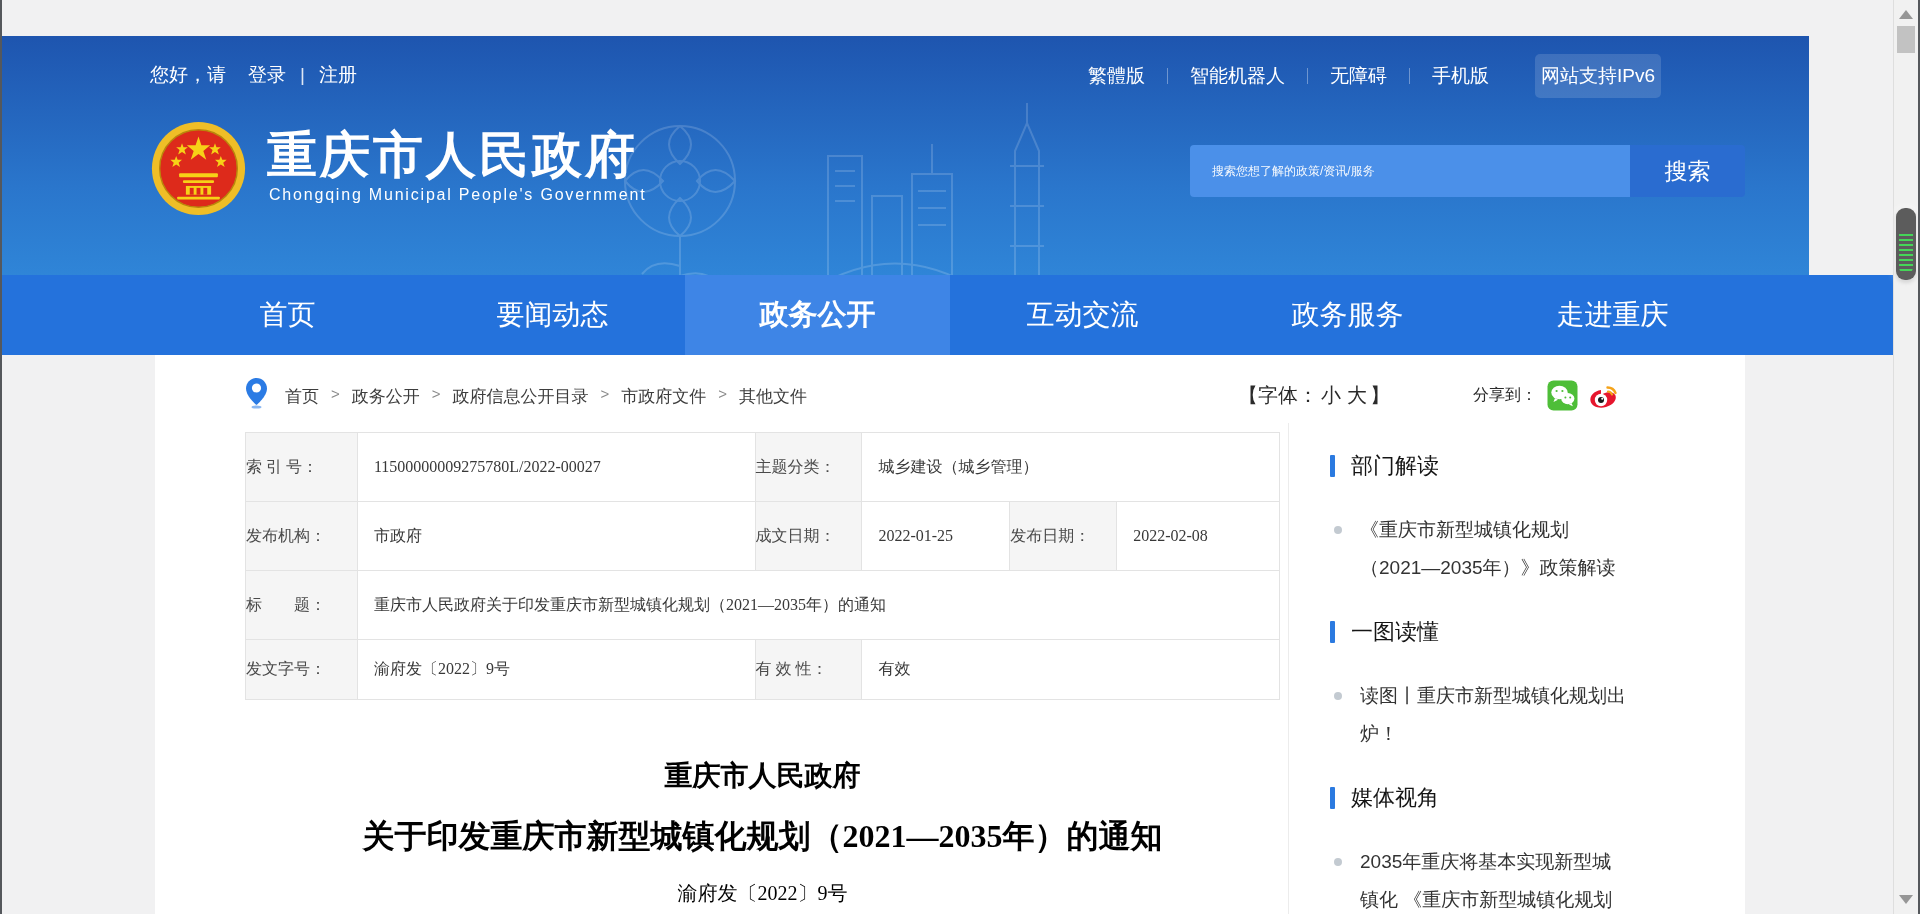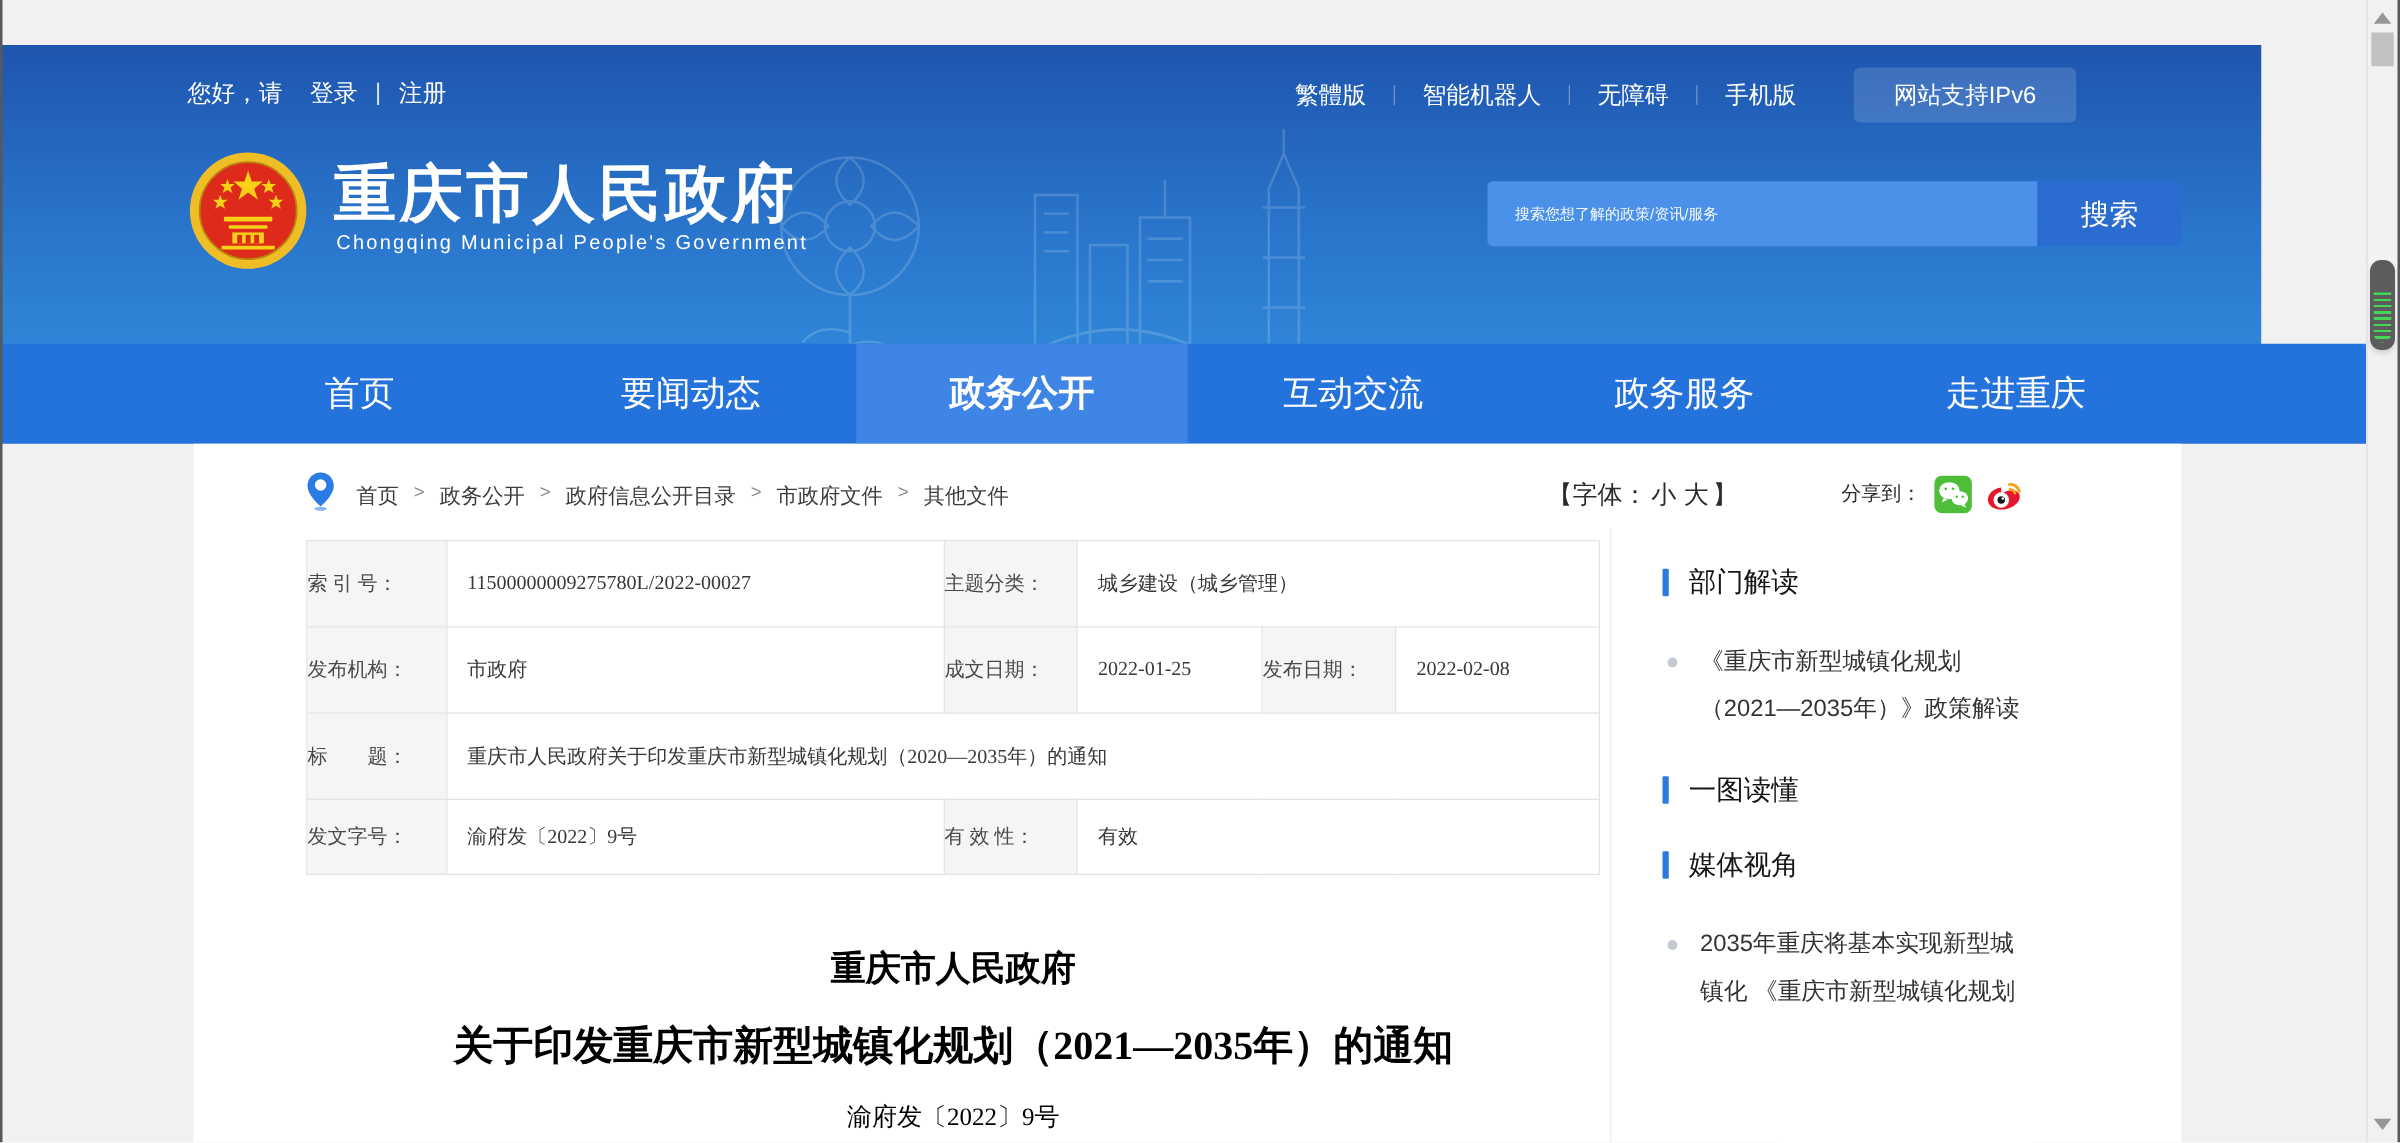--- a/index.html
+++ b/index.html
@@ -17,21 +17,21 @@
             background:linear-gradient(180deg, rgba(255,255,255,0), rgba(255,255,255,.22)); }
   .deco { position:absolute; left:560px; top:50px; opacity:.16; }
 
   .topbar-left { position:absolute; left:150px; top:26px; color:#fff; font-size:19px; display:flex; align-items:center; }
   .topbar-left .greet { margin-right:22px; }
   .topbar-left .sep { margin:0 14px; opacity:.85; }
   .topbar-left a { color:#fff; text-decoration:none; cursor:pointer; }
   .topbar-right { position:absolute; right:148px; top:18px; display:flex; align-items:center; color:#fff; font-size:19px; }
   .topbar-right .tlink { padding:0 22px; cursor:pointer; position:relative; }
   .topbar-right .vsep { width:1px; height:16px; background:rgba(255,255,255,.35); }
-  .ipv6-pill { margin-left:24px; background:rgba(255,255,255,.14); border-radius:5px; padding:9px 32px; cursor:pointer; }
+  .ipv6-pill { margin-left:24px; background:rgba(255,255,255,.14); border-radius:5px; padding:9px 6px; cursor:pointer; }
 
   .emblem { position:absolute; left:150px; top:84px; width:97px; height:97px; cursor:pointer; }
   .site-title { position:absolute; left:267px; top:86px; color:#fff; font-size:50px; font-weight:bold; letter-spacing:3px; }
   .site-sub { position:absolute; left:269px; top:150px; color:#fff; font-size:16px; letter-spacing:1.8px; }
 
   .search-box { position:absolute; left:1190px; top:109px; display:flex; }
   .search-input { width:440px; height:52px; background:#4B90E9; border:none; outline:none;
                   border-radius:4px 0 0 4px; padding:0 22px; font-size:12px; color:#fff;
                   font-family:"Liberation Sans",sans-serif; }
   .search-input::placeholder { color:rgba(255,255,255,.95); opacity:1; }
@@ -244,21 +244,21 @@
     <tr class="r">
       <td class="lbl">发布机构：</td>
       <td class="val">市政府</td>
       <td class="lbl">成文日期：</td>
       <td class="val">2022-01-25</td>
       <td class="lbl">发布日期：</td>
       <td class="val">2022-02-08</td>
     </tr>
     <tr class="r">
       <td class="lbl">标　　题：</td>
-      <td class="val" colspan="5">重庆市人民政府关于印发重庆市新型城镇化规划（2020—2035年）的通知</td>
+      <td class="val" colspan="5">重庆市人民政府关于印发重庆市新型城镇化规划（2021—2035年）的通知</td>
     </tr>
     <tr class="r4">
       <td class="lbl">发文字号：</td>
       <td class="val">渝府发〔2022〕9号</td>
       <td class="lbl">有 效 性：</td>
       <td class="val" colspan="3">有效</td>
     </tr>
   </tbody>
     </table>
 
@@ -277,20 +277,24 @@
     </div>
     <div class="sec-item">
       <div>《重庆市新型城镇化规划</div>
       <div>（2021—2035年）》政策解读</div>
     </div>
 
     <div class="sec-title">
       <span class="sec-bar"></span>
       <span>一图读懂</span>
     </div>
+    <div class="sec-item">
+      <div>读图丨重庆市新型城镇化规划出</div>
+      <div>炉！</div>
+    </div>
 
     <div class="sec-title">
       <span class="sec-bar"></span>
       <span>媒体视角</span>
     </div>
     <div class="sec-item">
       <div>2035年重庆将基本实现新型城</div>
       <div>镇化 《重庆市新型城镇化规划</div>
 
     </div>

